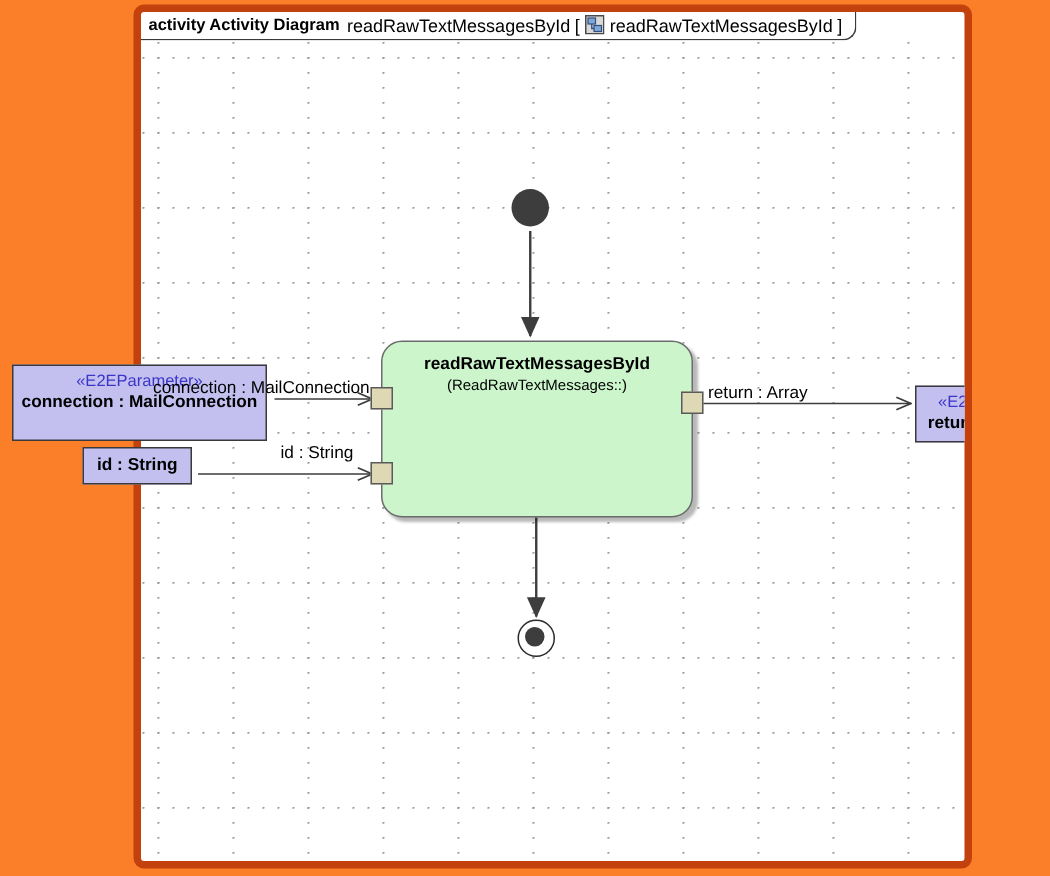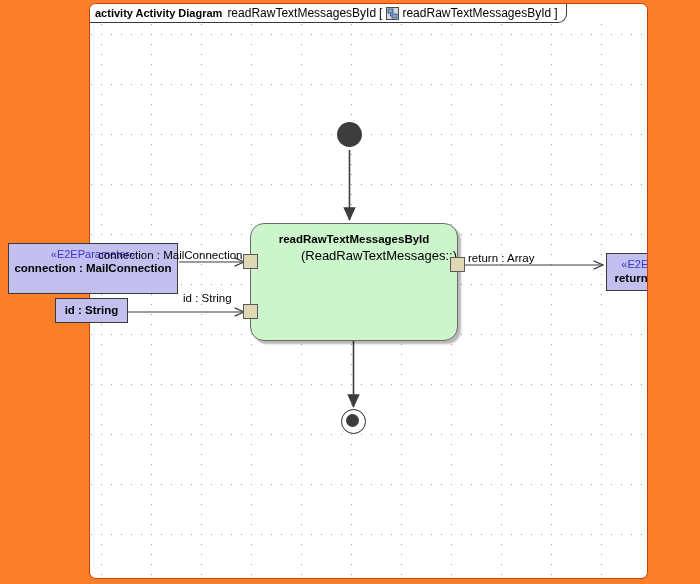--- a/index.html
+++ b/index.html
@@ -17,21 +17,21 @@
   }
 
   
   #frame {
     position: absolute;
     left: 89px;
     top: 3px;
     width: 559px;
     height: 576px;
     background: #ffffff;
-    border: 1px solid #c2410c;
+    border: 5px solid #c2410c;
     border-radius: 7px;
     box-sizing: border-box;
     overflow: hidden;
   }
 
   
   #grid {
     position: absolute;
     left: 0; top: 19px;
     right: 0; bottom: 0;
@@ -103,22 +103,22 @@
   }
   #action-node .title {
     margin-top: 9px;
     text-align: center;
     font-size: 11.5px;
     font-weight: bold;
     color: #000;
   }
   #action-node .subtitle {
     margin-top: 3px;
-    text-align: right;
-    font-size: 13px;
+    text-align: center;
+    font-size: 10px;
     color: #000;
   }
 
   
   .pin {
     width: 15px;
     height: 15px;
     background: #ded9b4;
     border: 1px solid #5a5a5a;
     box-sizing: border-box;

